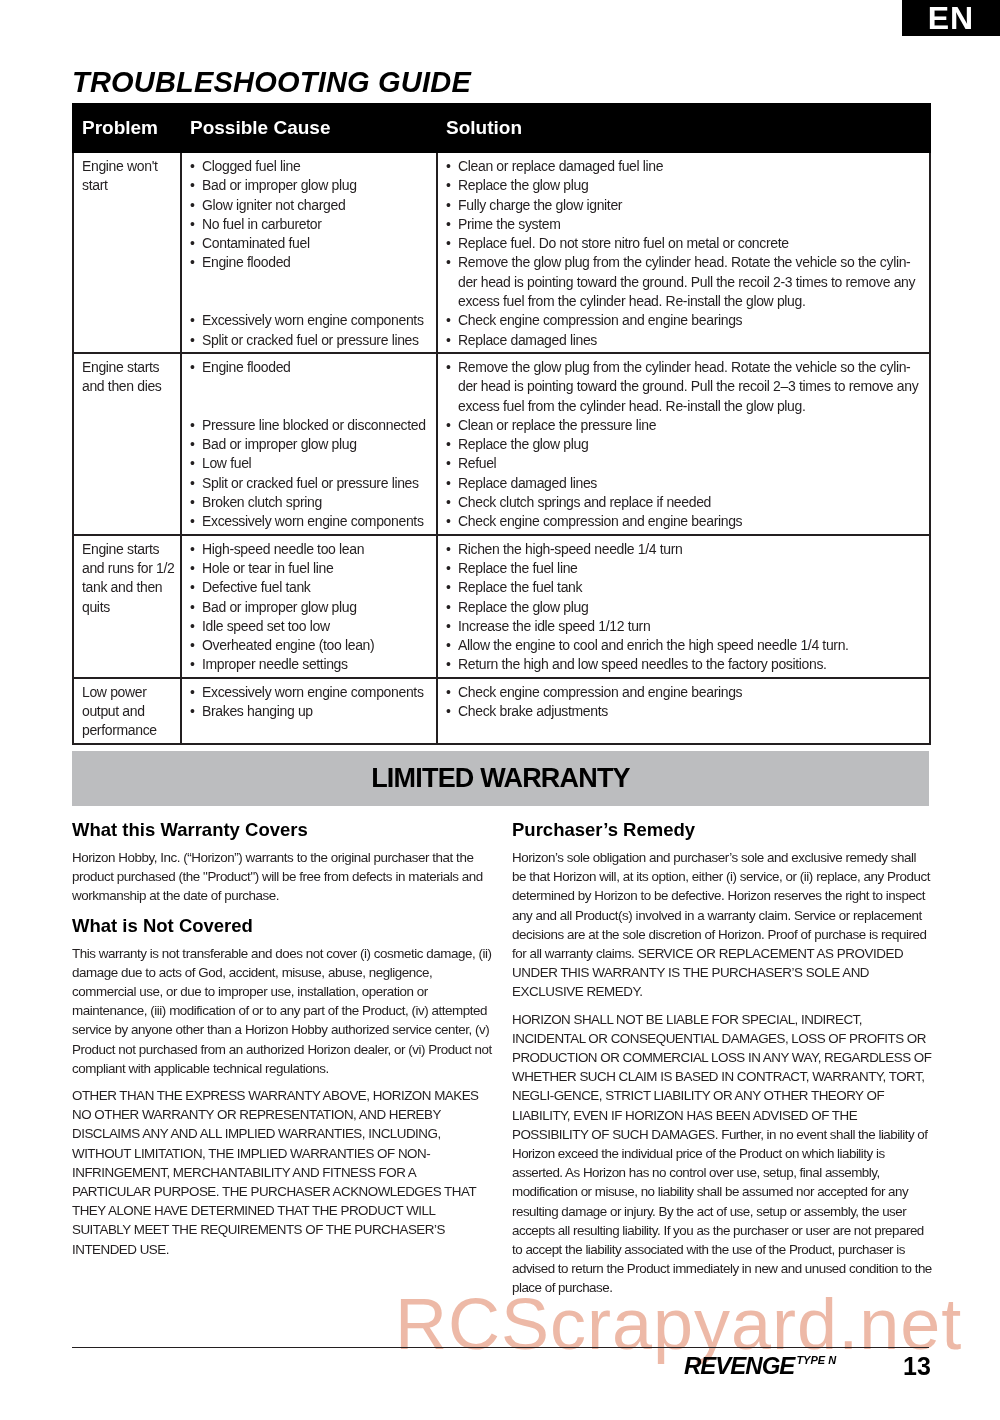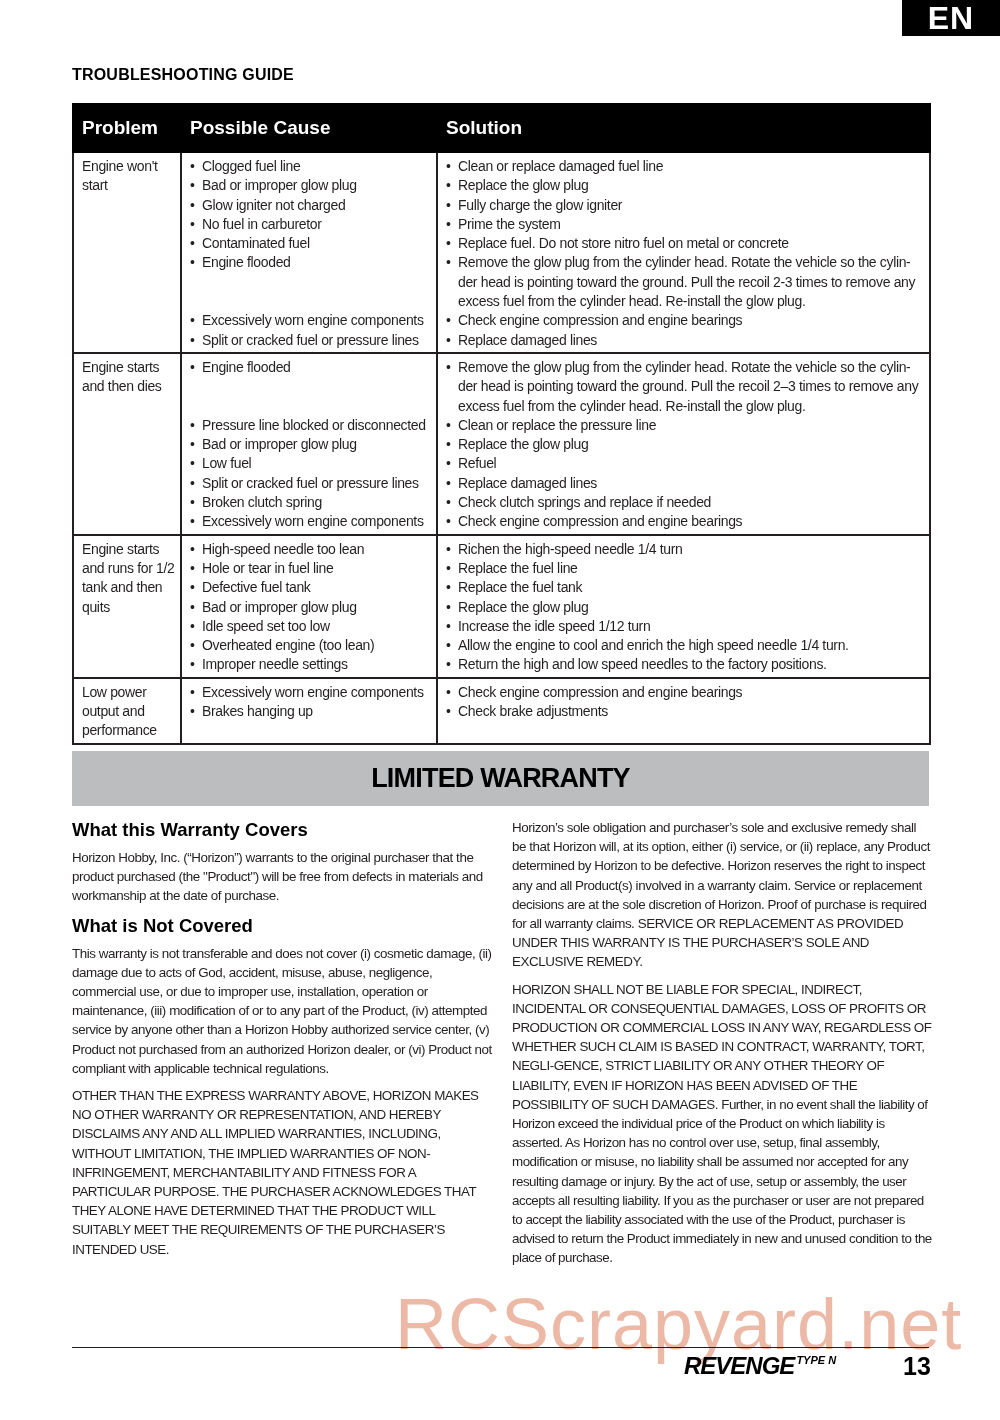--- a/index.html
+++ b/index.html
@@ -2,21 +2,21 @@
 <html><head>
 <meta charset="utf-8">
 <style>
   * { box-sizing: border-box; margin: 0; padding: 0; }
   html, body { width: 1000px; height: 1420px; background: #ffffff; }
   body { position: relative; font-family: "Liberation Sans", sans-serif; color: #231f20; overflow: hidden; }
 
   .lang-tab { position: absolute; left: 902px; top: 0; width: 98px; height: 36px; background: #000; color: #fff;
     font-family: "Liberation Sans", sans-serif; font-weight: bold; font-size: 32px; display: flex; align-items: center; justify-content: center; letter-spacing: 1px; }
 
-  .ts-title { position: absolute; left: 72px; top: 66px; font-weight: bold; font-size: 16px; color: #000; letter-spacing: 0.2px; }
+  .ts-title { position: absolute; left: 72px; top: 66px; font-weight: bold; font-size: 29px; color: #000; letter-spacing: 0.2px; font-style: italic; }
 
   table.ts { position: absolute; left: 72px; top: 103px; width: 857px; border-collapse: collapse; table-layout: fixed; }
   table.ts th { background: #000; color: #fff; text-align: left; font-weight: bold; font-size: 19px; height: 32px; padding: 12px 8px; border: 2px solid #000; }
   table.ts td { border: 2px solid #231f20; vertical-align: top; padding: 4px 8px 2px 8px; font-family: "Liberation Sans Narrow", "Liberation Sans", sans-serif; font-size: 14px; line-height: 19.3px; color: #231f20; }
   table.ts td.col-problem { padding-right: 4px; }
   .bl { display: block; padding-left: 12px; text-indent: -12px; transform-origin: left; }
   .bl::before { content: "\2022"; display: inline-block; width: 12px; text-indent: 0; }
   .sp { display: block; height: 19.3px; }
   .cell-text { font-size: 14px; }
   .narrow { letter-spacing: -0.35px; }
@@ -150,20 +150,21 @@
 
 <div class="col col-left">
   <h2>What this Warranty Covers</h2>
   <p>Horizon Hobby, Inc. (“Horizon”) warrants to the original purchaser that the product purchased (the "Product") will be free from defects in materials and workmanship at the date of purchase.</p>
   <h2>What is Not Covered</h2>
   <p>This warranty is not transferable and does not cover (i) cosmetic damage, (ii) damage due to acts of God, accident, misuse, abuse, negligence, commercial use, or due to improper use, installation, operation or maintenance, (iii) modification of or to any part of the Product, (iv) attempted service by anyone other than a Horizon Hobby authorized service center, (v) Product not purchased from an authorized Horizon dealer, or (vi) Product not compliant with applicable technical regulations.</p>
   <p class="caps">OTHER THAN THE EXPRESS WARRANTY ABOVE, HORIZON MAKES NO OTHER WARRANTY OR REPRESENTATION, AND HEREBY DISCLAIMS ANY AND ALL IMPLIED WARRANTIES, INCLUDING, WITHOUT LIMITATION, THE IMPLIED WARRANTIES OF NON-INFRINGEMENT, MERCHANTABILITY AND FITNESS FOR A PARTICULAR PURPOSE. THE PURCHASER ACKNOWLEDGES THAT THEY ALONE HAVE DETERMINED THAT THE PRODUCT WILL SUITABLY MEET THE REQUIREMENTS OF THE PURCHASER’S INTENDED USE.</p>
 </div>
 
 <div class="col col-right">
+  <h2>Purchaser’s Remedy</h2>
   <p>Horizon’s sole obligation and purchaser’s sole and exclusive remedy shall be that Horizon will, at its option, either (i) service, or (ii) replace, any Product determined by Horizon to be defective. Horizon reserves the right to inspect any and all Product(s) involved in a warranty claim. Service or replacement decisions are at the sole discretion of Horizon. Proof of purchase is required for all warranty claims.  SERVICE OR REPLACEMENT AS PROVIDED UNDER THIS WARRANTY IS THE PURCHASER’S SOLE AND EXCLUSIVE REMEDY.</p>
   <p class="caps">HORIZON SHALL NOT BE LIABLE FOR SPECIAL, INDIRECT, INCIDENTAL OR CONSEQUENTIAL DAMAGES, LOSS OF PROFITS OR PRODUCTION OR COMMERCIAL LOSS IN ANY WAY, REGARDLESS OF WHETHER SUCH CLAIM IS BASED IN CONTRACT, WARRANTY, TORT, NEGLI-GENCE, STRICT LIABILITY OR ANY OTHER THEORY OF LIABILITY, EVEN IF HORIZON HAS BEEN ADVISED OF THE POSSIBILITY OF SUCH DAMAGES. Further, in no event shall the liability of Horizon exceed the individual price of the Product on which liability is asserted. As Horizon has no control over use, setup, final assembly, modification or misuse, no liability shall be assumed nor accepted for any resulting damage or injury. By the act of use, setup or assembly, the user accepts all resulting liability. If you as the purchaser or user are not prepared to accept the liability associated with the use of the Product, purchaser is advised to return the Product immediately in new and unused condition to the place of purchase.</p>
 </div>
 
 <div class="watermark">RCScrapyard.net</div>
 
 <div class="footer-rule"></div>
 <div class="logo"><span>REVENGE</span><sup>TYPE N</sup></div>
 <div class="page-num">13</div>
 

